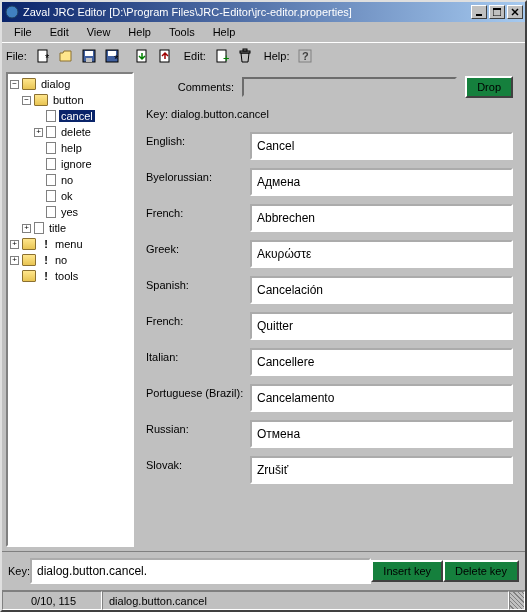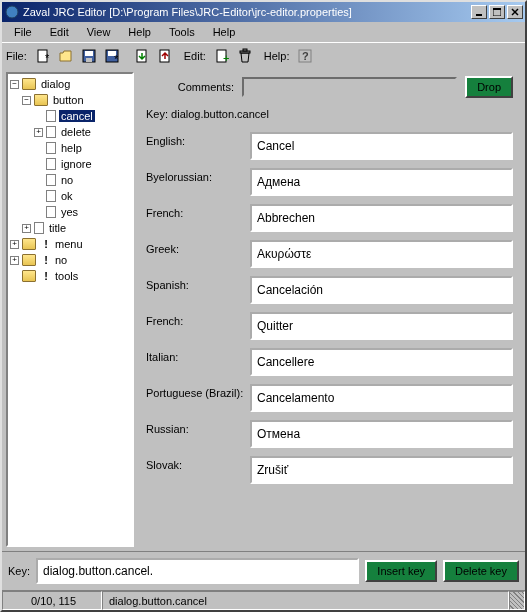--- a/index.html
+++ b/index.html
@@ -41,21 +41,21 @@
 .comment-label { width: 88px; text-align: right; }
 .comment-input { flex: 1; height: 20px; border: 2px inset #c0c0c0; background: #c0c0c0; padding: 0 4px; }
 .key-display { margin-bottom: 12px; }
 
 .lang-row { display: flex; align-items: flex-start; margin-bottom: 8px; }
 .lang-label { width: 104px; padding-top: 3px; }
 .lang-input { flex: 1; height: 28px; border: 2px inset #fff; background: #fff; padding: 3px 5px; font-size: 12px; }
 
 .btn { padding: 3px 10px; background: #15803d; border: 2px solid; border-color: #fff #404040 #404040 #fff; cursor: pointer; font-size: 11px; }
 
-.key-row { display: flex; align-items: center; padding: 6px; gap: 6px; border-top: 1px solid #808080; }
+.key-row { display: flex; align-items: center; padding: 6px; border-top: 1px solid #808080; }
 .key-row-label { }
 .key-row-input { flex: 1; height: 26px; border: 2px inset #fff; background: #fff; padding: 2px 5px; font-size: 12px; }
 
 .statusbar { height: 20px; display: flex; align-items: stretch; border-top: 1px solid #808080; }
 .status-cell { border: 1px solid; border-color: #808080 #fff #fff #808080; padding: 2px 6px; display: flex; align-items: center; }
 .status-cell:first-child { width: 100px; padding-left: 28px; }
 .status-cell:nth-child(2) { flex: 1; }
 .status-grip { width: 16px; border: 1px solid; border-color: #808080 #fff #fff #808080; background: repeating-linear-gradient(45deg, transparent, transparent 2px, #808080 2px, #808080 3px); }
 
 svg { display: block; }

